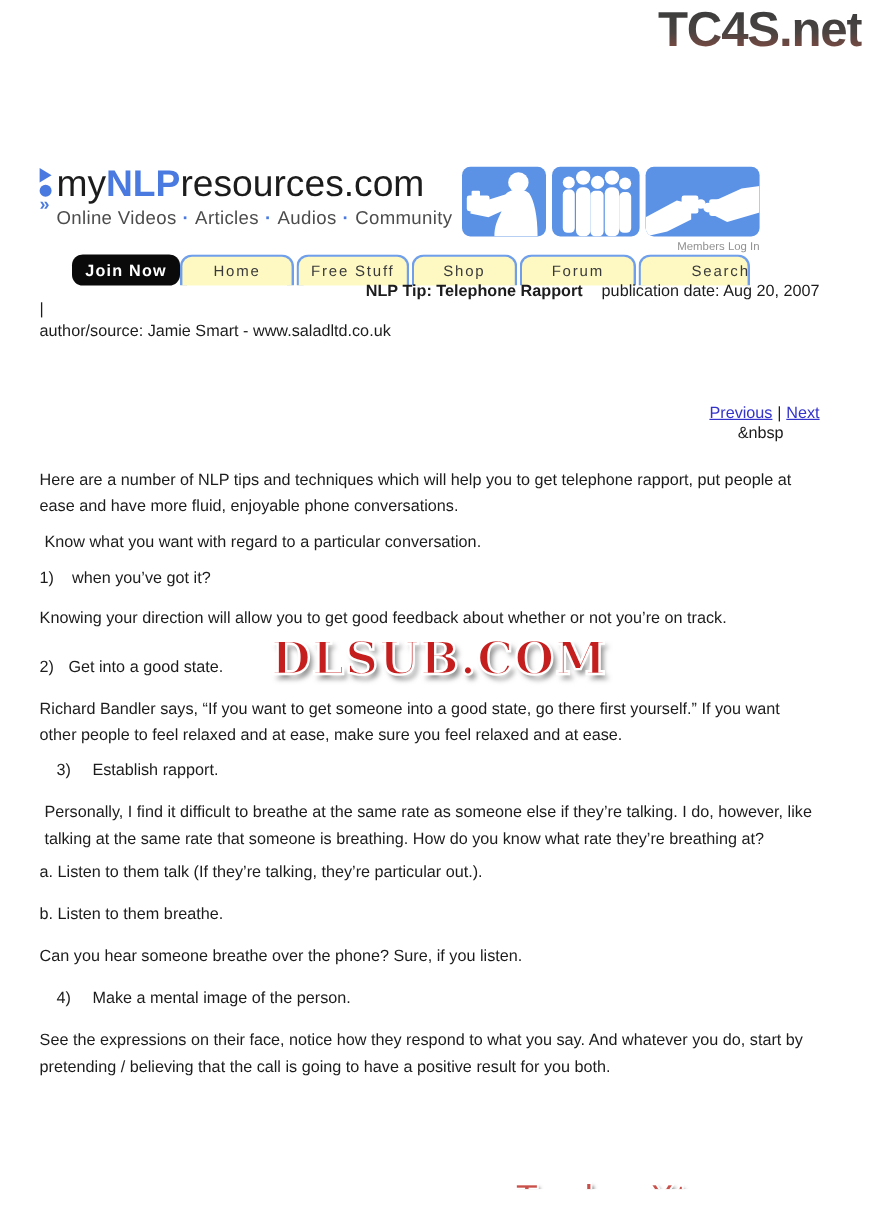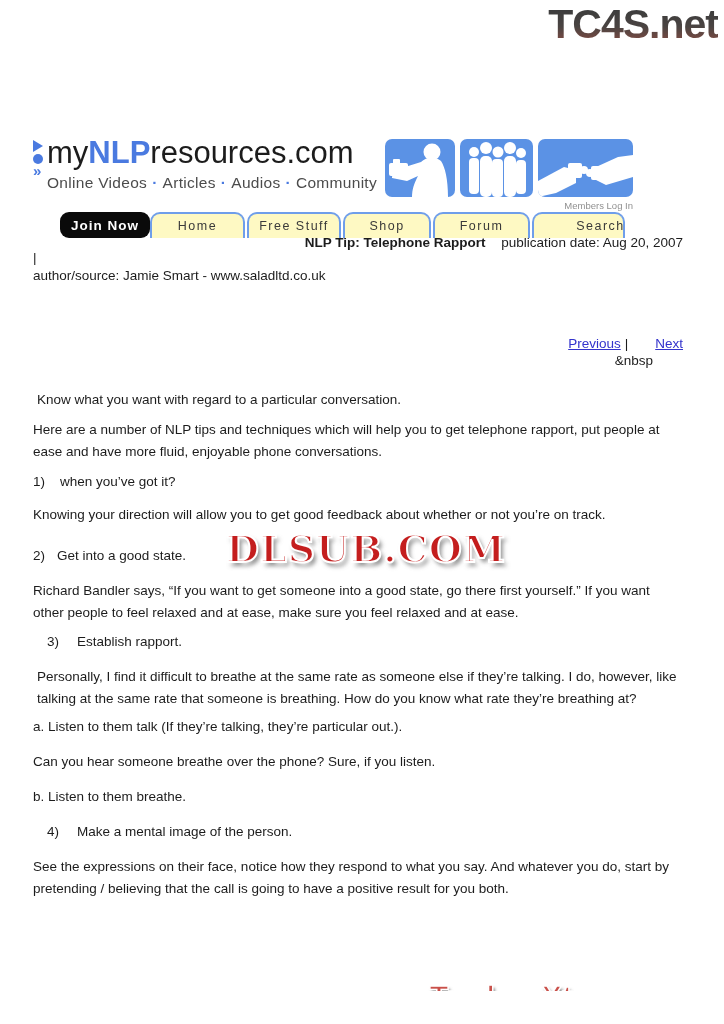--- a/index.html
+++ b/index.html
@@ -55,21 +55,21 @@
   .tab-forum{left:433px;width:97px;}
   .tab-search{left:532px;width:93px;padding-left:44px;}
 
   
   .title-row{position:absolute;top:235px;right:41px;font-size:13.5px;white-space:nowrap;}
   .t-bold{font-weight:bold;}
   .t-date{margin-left:12px;}
   .pipe{position:absolute;left:33px;top:250px;font-size:13.5px;}
   .author{position:absolute;left:33px;top:268px;font-size:13.5px;}
   .pn-row{position:absolute;right:41px;top:336px;font-size:13.5px;text-align:right;}
-  .pn-link{color:#3333cc;text-decoration:underline;cursor:pointer;margin-left:23px;}
+  .pn-link{color:#3333cc;text-decoration:underline;cursor:pointer;}
   .pn-sep{margin:0 4px;color:#1c1c1c;}
   .nbsp-line{padding-right:30px;margin-top:2px;color:#1c1c1c;}
 
   
   .content{position:absolute;left:33px;top:389px;right:40px;font-size:13.5px;
            line-height:22px;color:#1c1c1c;}
   .para{margin:0;}
   .mb6{margin-bottom:6px;}  .mb7{margin-bottom:7px;}  .mb8{margin-bottom:8px;}
   .mb11{margin-bottom:11px;} .mb13{margin-bottom:13px;} .mb47{margin-bottom:19px;}
   .lead-sp{padding-left:4px;}
@@ -163,22 +163,22 @@
   </div>
   <div class="pipe">|</div>
   <div class="author">author/source: Jamie Smart - www.saladltd.co.uk</div>
 
   <div class="pn-row">
     <span class="pn-link">Previous</span><span class="pn-sep">|</span><span class="pn-link">Next</span>
     <div class="nbsp-line">&amp;nbsp</div>
   </div>
 
   <div class="content">
+    <p class="para mb8">Here are a number of NLP tips and techniques which will help you to get telephone rapport, put people at ease and have more fluid, enjoyable phone conversations.</p>
     <p class="para mb8 lead-sp">Know what you want with regard to a particular conversation.</p>
-    <p class="para mb8">Here are a number of NLP tips and techniques which will help you to get telephone rapport, put people at ease and have more fluid, enjoyable phone conversations.</p>
 
     <div class="para list mb11">
       <span class="num">1)</span>
       <span>
         <span class="block ind2">when you’ve got it?</span>
       </span>
     </div>
 
     <p class="para mb47">Knowing your direction will allow you to get good feedback about whether or not you’re on track.</p>
 
@@ -190,22 +190,22 @@
     <p class="para mb7"><span>Richard Bandler says, “If you want to get someone into a good state, go there first yourself.” If you want other people to feel relaxed and at ease, make sure </span><span class="it">you</span><span> feel relaxed and at ease.</span></p>
 
     <div class="para list list-ind mb13">
       <span class="num">3)</span>
       <span>Establish rapport.</span>
     </div>
 
     <p class="para mb6 lead-sp"><span>Personally, I find it difficult to breathe at the same rate as someone else if they’re talking. I do, however, like </span><span class="it">talking</span><span> at the same rate that someone is breathing. How do you know what rate they’re breathing at?</span></p>
 
     <p class="para mb13">a. Listen to them talk (If they’re talking, they’re particular out.).</p>
+    <p class="para mb13">b. Listen to them breathe.</p>
     <p class="para mb13">Can you hear someone breathe over the phone? Sure, if you listen.</p>
-    <p class="para mb13">b. Listen to them breathe.</p>
 
     <div class="para list list-ind mb13">
       <span class="num">4)</span>
       <span>Make a mental image of the person.</span>
     </div>
 
     <p class="para mb13">See the expressions on their face, notice how they respond to what you say. And whatever you do, start by pretending / believing that the call is going to have a positive result for you both.</p>
   </div>
 
   <div class="wm-mid">DLSUB.COM</div>

